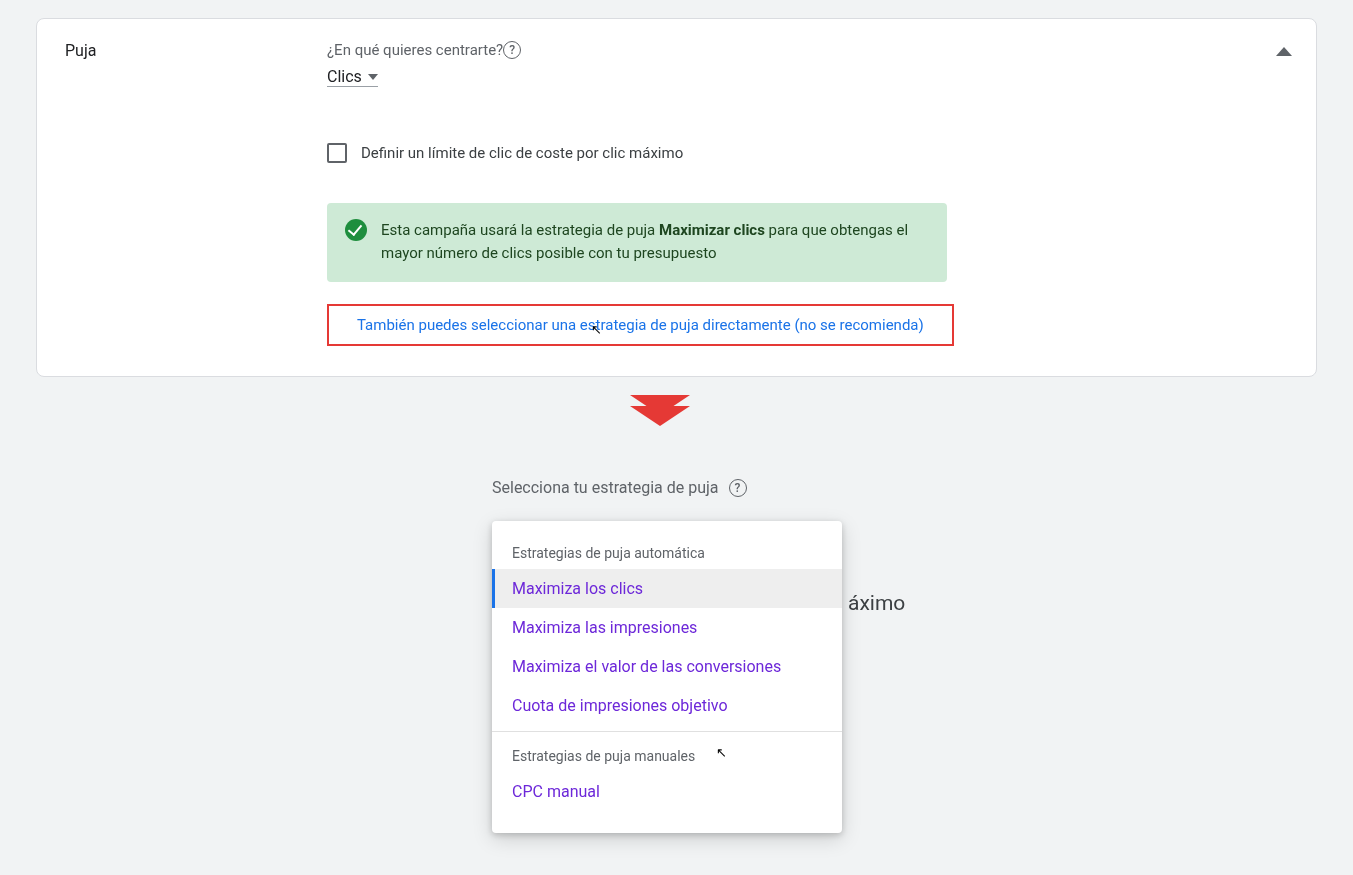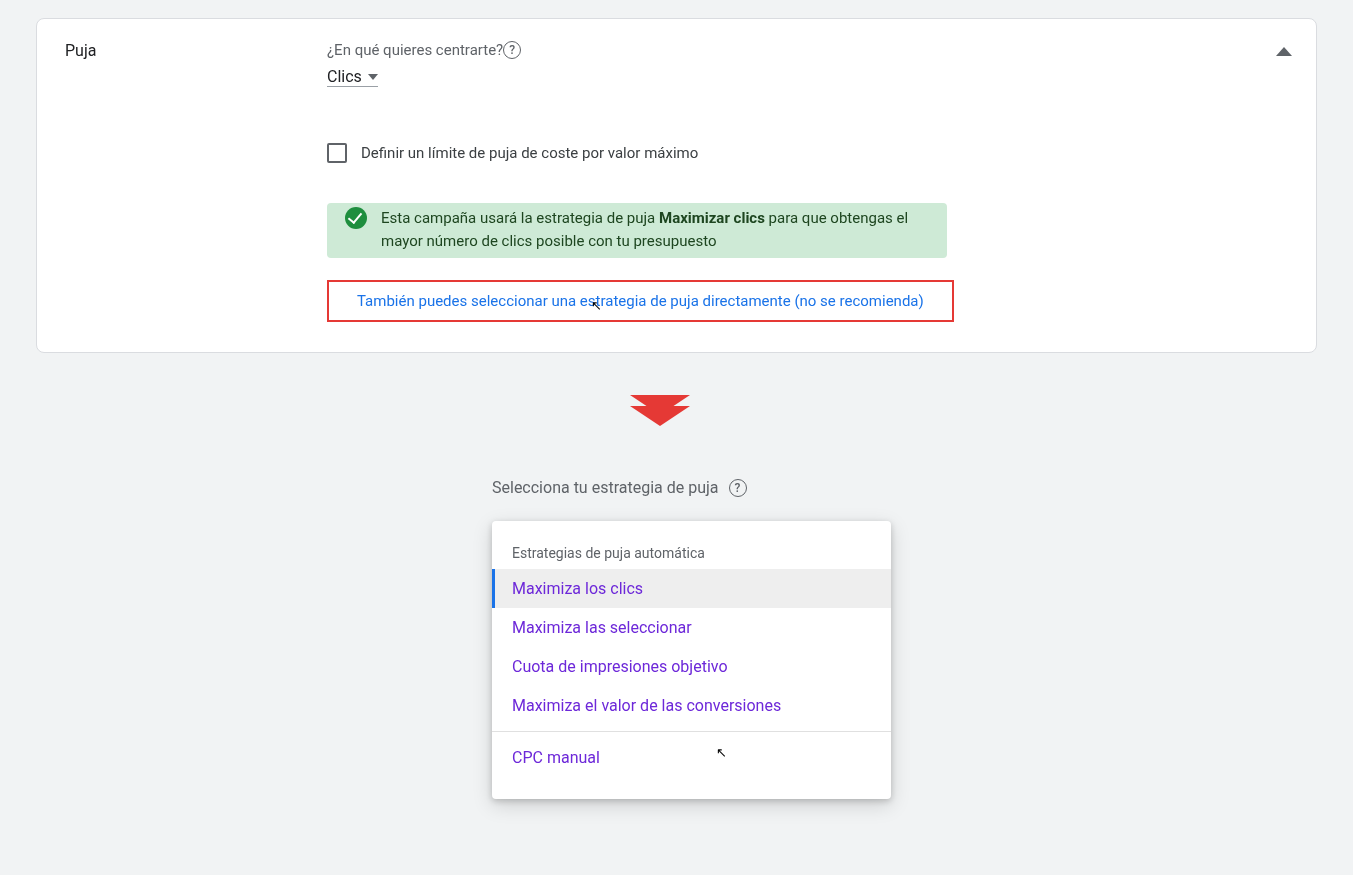--- a/index.html
+++ b/index.html
@@ -79,21 +79,21 @@
     cursor: pointer;
   }
   .checkbox-label {
     font-size: 15px;
     color: #3c4043;
   }
   .info-banner {
     background: #ceead6;
     border-radius: 4px;
     margin-top: 40px;
-    padding: 4px 18px;
+    padding: 16px 18px;
     display: flex;
     gap: 14px;
     max-width: 620px;
   }
   .check-circle {
     width: 22px; height: 22px;
     background: #1e8e3e;
     border-radius: 50%;
     flex-shrink: 0;
     position: relative;
@@ -171,30 +171,30 @@
     display: flex;
     align-items: center;
     gap: 10px;
     font-size: 16px;
     color: #5f6368;
   }
   .background-text {
     position: absolute;
     top: 113px;
     left: 356px;
-    font-size: 15px;
+    font-size: 21px;
     color: #3c4043;
     z-index: 0;
   }
   .dropdown-menu {
     position: relative;
     background: #fff;
     border-radius: 4px;
     box-shadow: 0 2px 6px rgba(0,0,0,.18), 0 6px 20px rgba(0,0,0,.15);
-    width: 399px;
+    width: 350px;
     margin-top: 24px;
     padding: 14px 0 22px 0;
     z-index: 2;
   }
   .group-label {
     font-size: 14px;
     color: #5f6368;
     padding: 10px 20px 8px 20px;
   }
   .menu-item {
@@ -231,21 +231,21 @@
       <div class="focus-label">
         <span>¿En qué quieres centrarte?</span>
         <span class="help-icon">?</span>
       </div>
       <div class="dropdown-value">
         <span>Clics</span>
         <span class="caret-down"></span>
       </div>
       <div class="checkbox-row">
         <div class="checkbox"></div>
-        <div class="checkbox-label">Definir un límite de puja de coste por valor máximo</div>
+        <div class="checkbox-label">Definir un límite de clic de coste por clic máximo</div>
       </div>
       <div class="info-banner">
         <div class="check-circle"></div>
         <div class="banner-text">
           <span>Esta campaña usará la estrategia de puja </span><b>Maximizar clics</b><span> para que obtengas el mayor número de clics posible con tu presupuesto</span>
         </div>
       </div>
       <div class="link-highlighted">
         <span>También puedes seleccionar una estrategia de puja directamente (no se recomienda)</span>
         <span class="cursor-icon">↖</span>
@@ -266,20 +266,21 @@
   <div class="select-label">
     <span>Selecciona tu estrategia de puja</span>
     <span class="help-icon">?</span>
   </div>
 
   <div class="background-text">áximo</div>
 
   <div class="dropdown-menu">
     <div class="group-label">Estrategias de puja automática</div>
     <div class="menu-item selected">Maximiza los clics</div>
-    <div class="menu-item">Maximiza las seleccionar</div>
+    <div class="menu-item">Maximiza las impresiones</div>
+    <div class="menu-item">Maximiza el valor de las conversiones</div>
     <div class="menu-item">Cuota de impresiones objetivo</div>
-    <div class="menu-item">Maximiza el valor de las conversiones</div>
     <div class="menu-sep"></div>
+    <div class="group-label">Estrategias de puja manuales</div>
     <div class="menu-item">CPC manual</div>
     <span class="cursor2">↖</span>
   </div>
 </div>
 
 </body></html>

